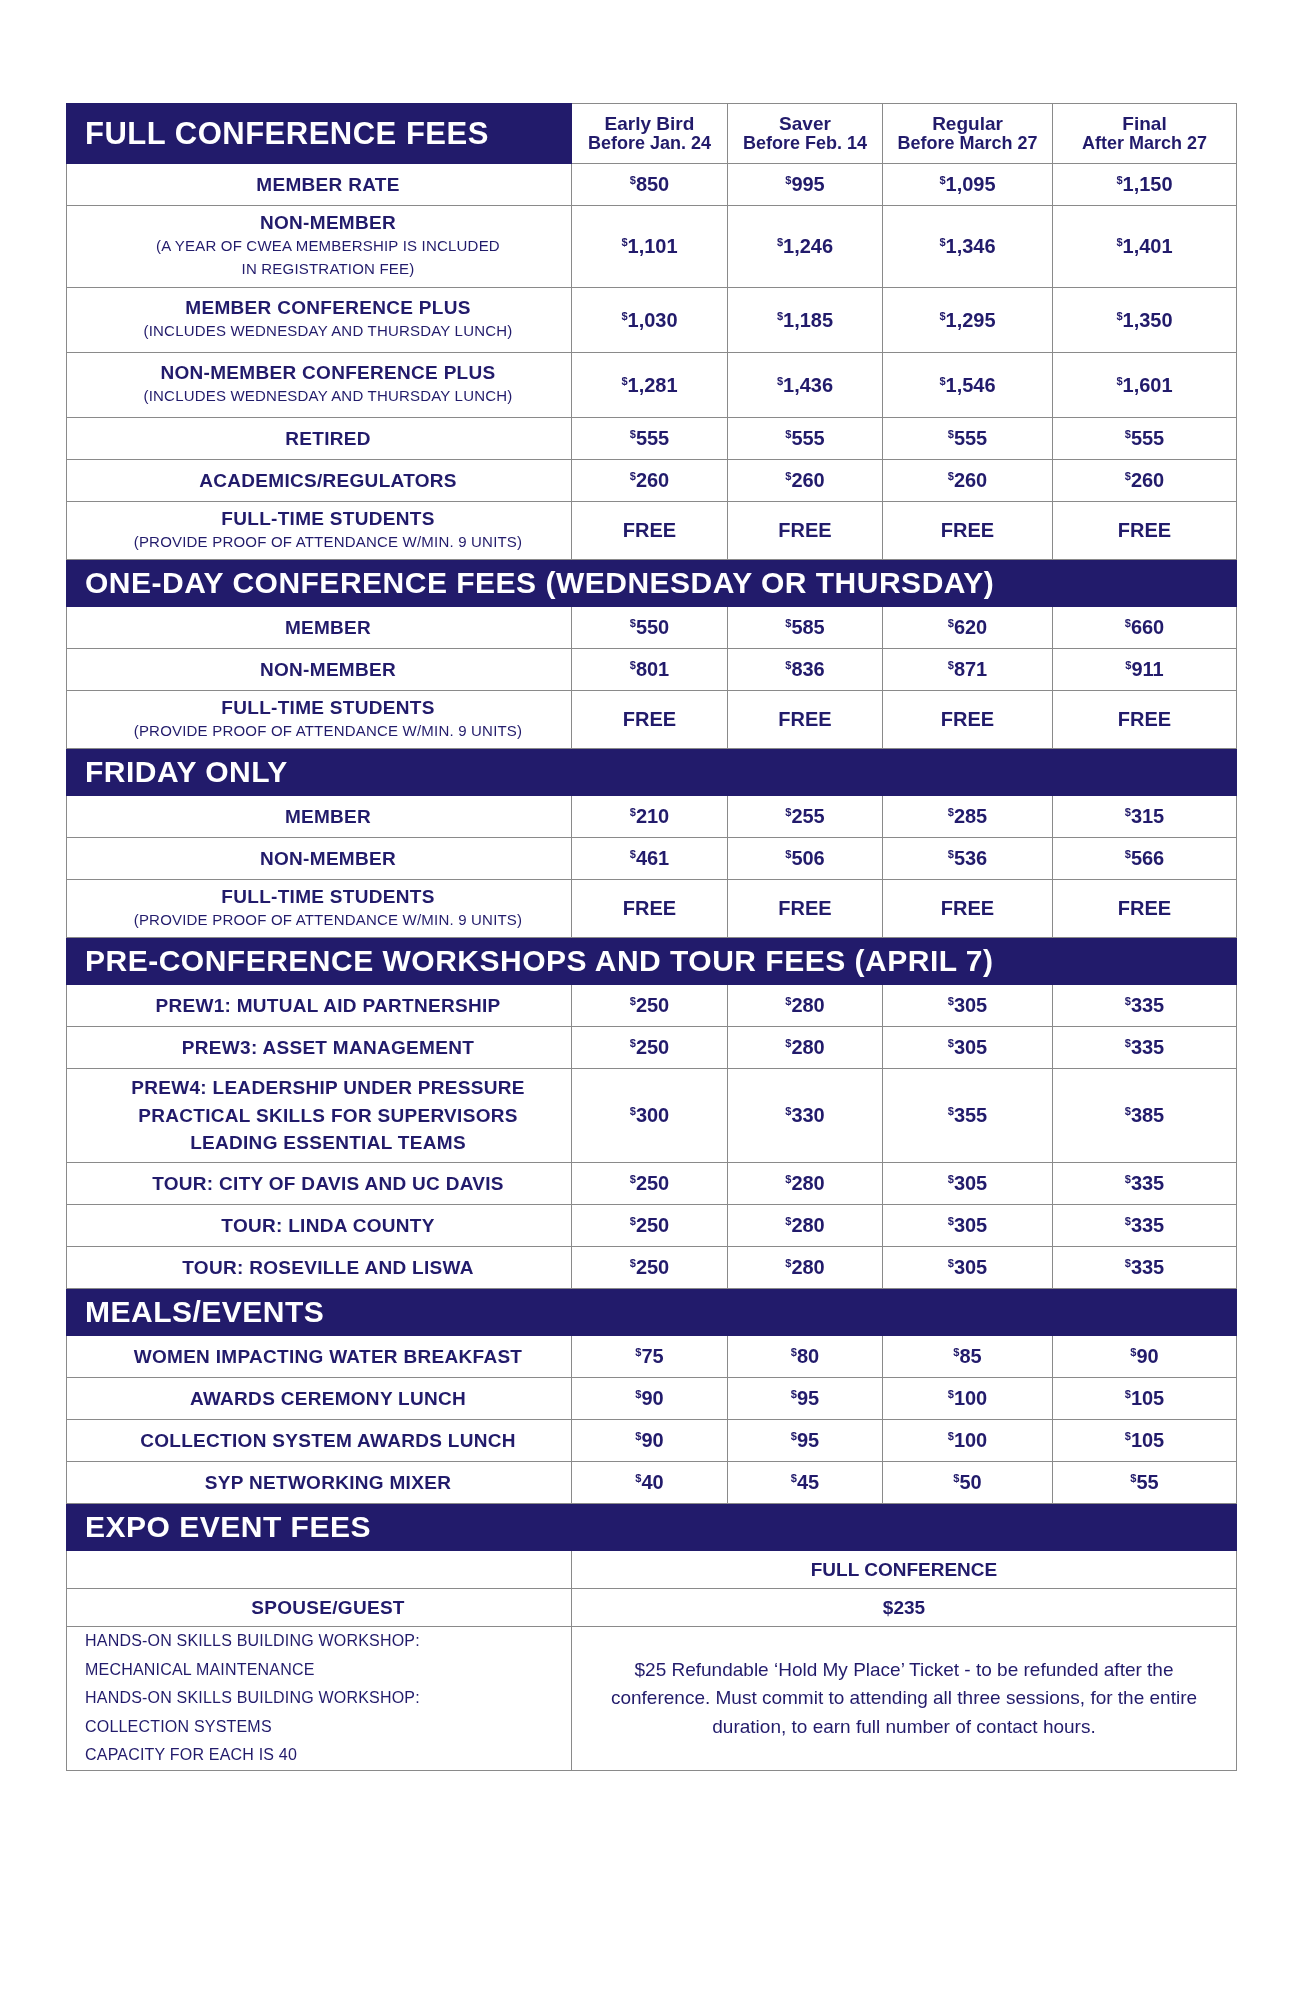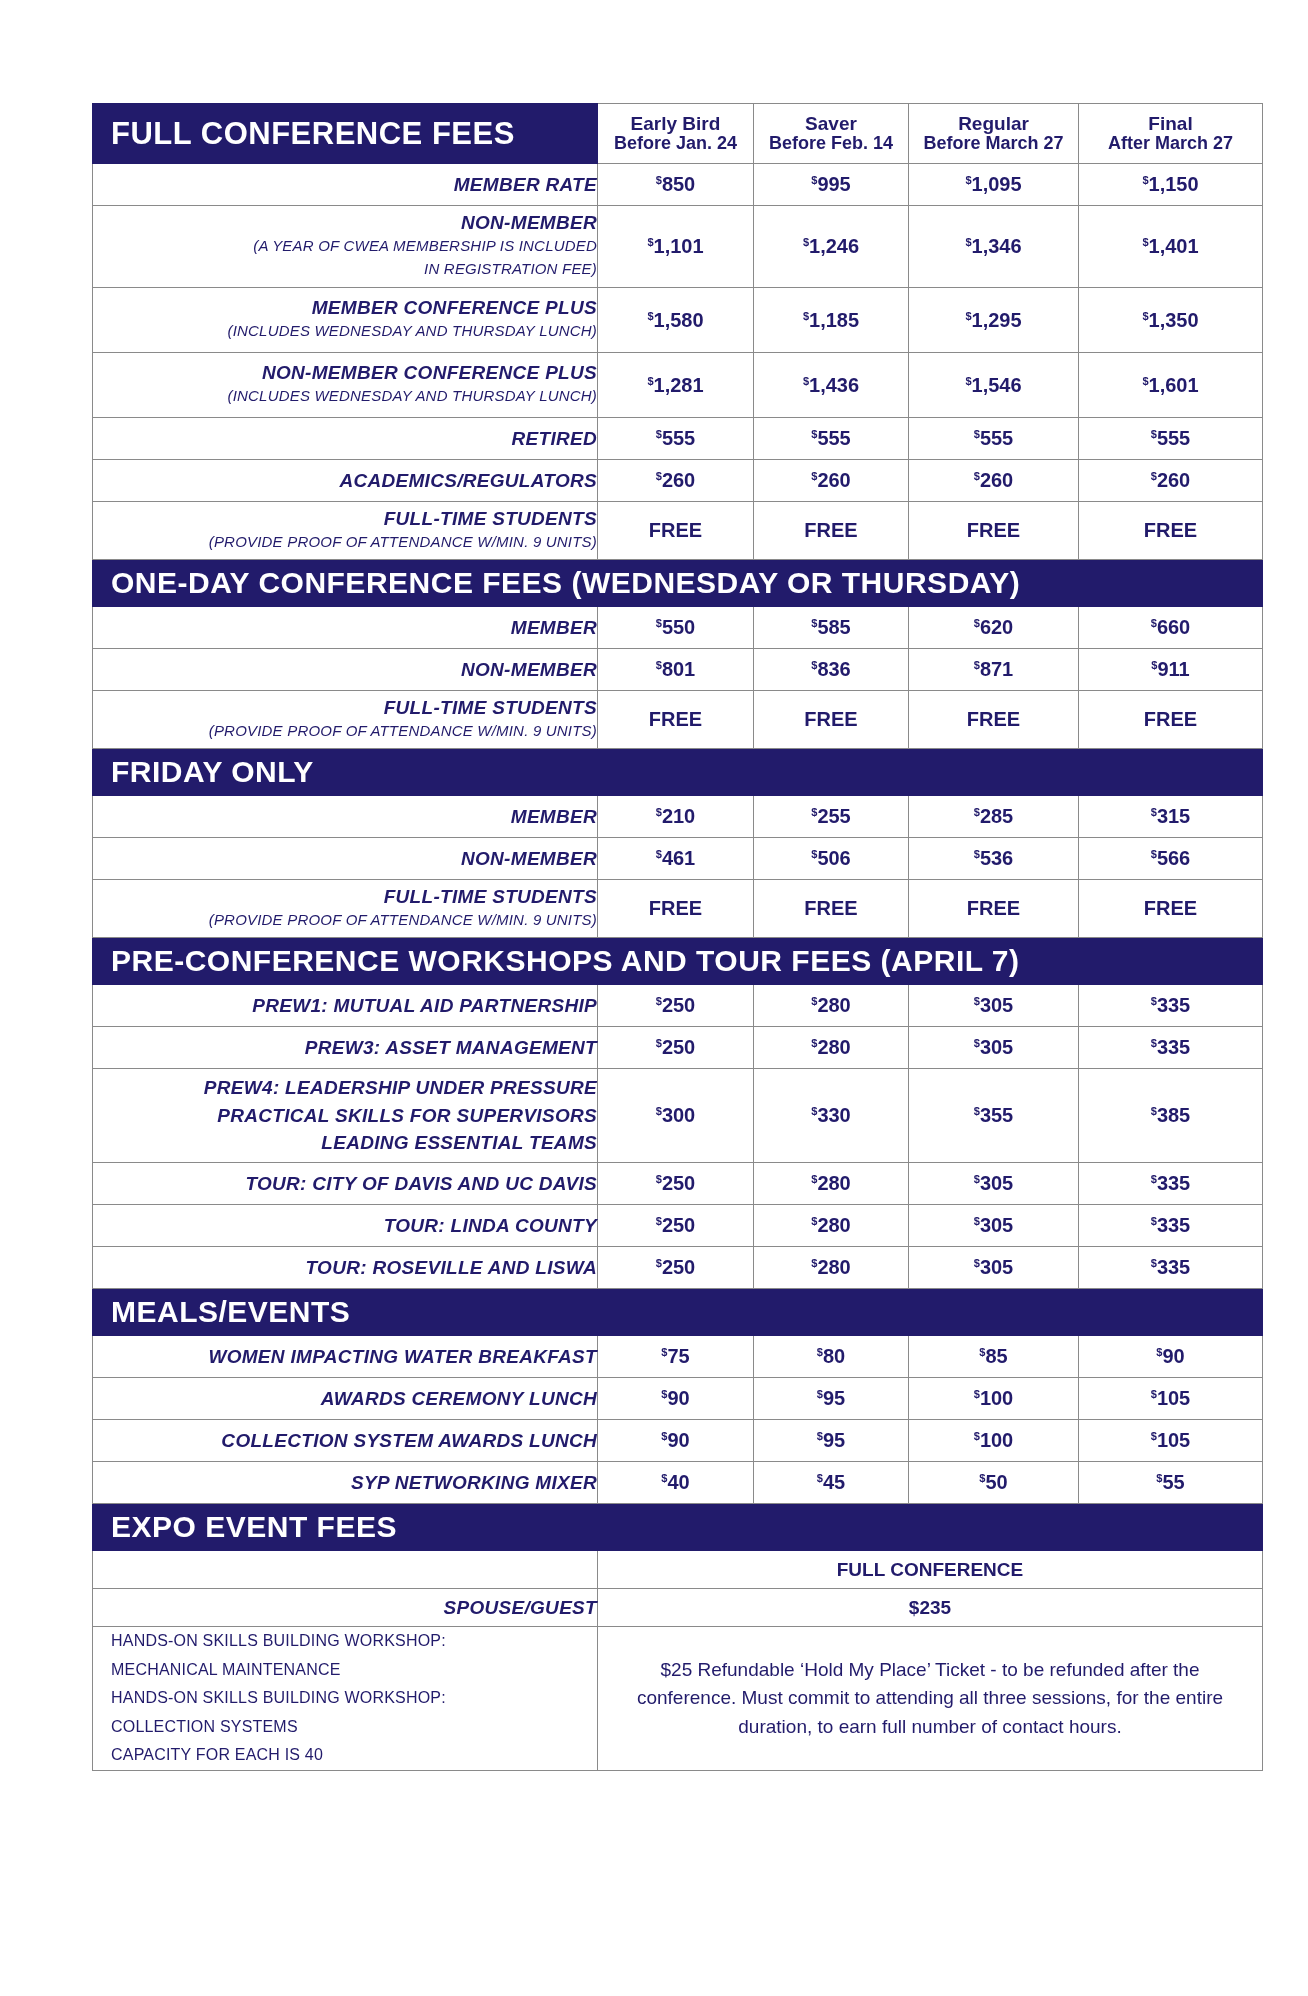--- a/index.html
+++ b/index.html
@@ -1,30 +1,30 @@
 <!DOCTYPE html>
 <html><head>
 <meta charset="utf-8">
 <style>
   html, body { margin: 0; padding: 0; background: #ffffff; }
   body { width: 1308px; height: 1996px; position: relative; font-family: "Liberation Sans", sans-serif; color: #221b6b; }
-  .fee-table { position: absolute; left: 92px; top: 103px; width: 1170px; border-collapse: collapse; table-layout: fixed; }
+  .fee-table { position: absolute; left: 66px; top: 103px; width: 1170px; border-collapse: collapse; table-layout: fixed; }
   .fee-table td, .fee-table th { border: 1.5px solid #8a8a8a; padding: 0; vertical-align: middle; }
   .col-label { width: 505px; }
   .col-1 { width: 156px; }
   .col-2 { width: 155px; }
   .col-3 { width: 170px; }
   .col-4 { width: 184px; }
   .sec-title { background: #221b6b; color: #ffffff; font-weight: bold; text-align: left; padding-left: 18px !important; letter-spacing: 0.5px; border-color: #221b6b !important; }
   .sec-first { font-size: 31px; height: 59px; }
   .sec-band { font-size: 30px; height: 46px; margin-top: 38px; }
   .col-head { text-align: center; line-height: 1.05; background: #ffffff; }
   .col-head .tier { display: block; font-weight: bold; font-size: 19px; text-align: center; }
   .col-head .when { display: block; font-size: 18px; }
-  .row-label { padding-left: 18px !important; text-align: right; font-style: italic; }
+  .row-label { padding-left: 18px !important; text-align: center; }
   .lbl-main { display: block; font-weight: bold; font-size: 19px; letter-spacing: 0.3px; line-height: 1.15; }
   .lbl-note { display: block; font-size: 15px; letter-spacing: 0.2px; line-height: 1.55; }
   .price { text-align: center; font-weight: bold; font-size: 20px; }
   .price sup { font-size: 11px; vertical-align: 7px; }
   .h42 { height: 42px; }
   .h58 { height: 58px; }
   .h65 { height: 65px; }
   .h82 { height: 82px; }
   .h94 { height: 94px; }
   .h38 { height: 38px; }
@@ -86,21 +86,21 @@
         <td class="price"><sup>$</sup><span>1,101</span></td>
         <td class="price"><sup>$</sup><span>1,246</span></td>
         <td class="price"><sup>$</sup><span>1,346</span></td>
         <td class="price"><sup>$</sup><span>1,401</span></td>
       </tr>
       <tr class="h65">
         <td class="row-label">
           <span class="lbl-main">MEMBER CONFERENCE PLUS</span>
           <span class="lbl-note">(INCLUDES WEDNESDAY AND THURSDAY LUNCH)</span>
         </td>
-        <td class="price"><sup>$</sup><span>1,580</span></td>
+        <td class="price"><sup>$</sup><span>1,030</span></td>
         <td class="price"><sup>$</sup><span>1,185</span></td>
         <td class="price"><sup>$</sup><span>1,295</span></td>
         <td class="price"><sup>$</sup><span>1,350</span></td>
       </tr>
       <tr class="h65">
         <td class="row-label">
           <span class="lbl-main">NON-MEMBER CONFERENCE PLUS</span>
           <span class="lbl-note">(INCLUDES WEDNESDAY AND THURSDAY LUNCH)</span>
         </td>
         <td class="price"><sup>$</sup><span>1,281</span></td>

